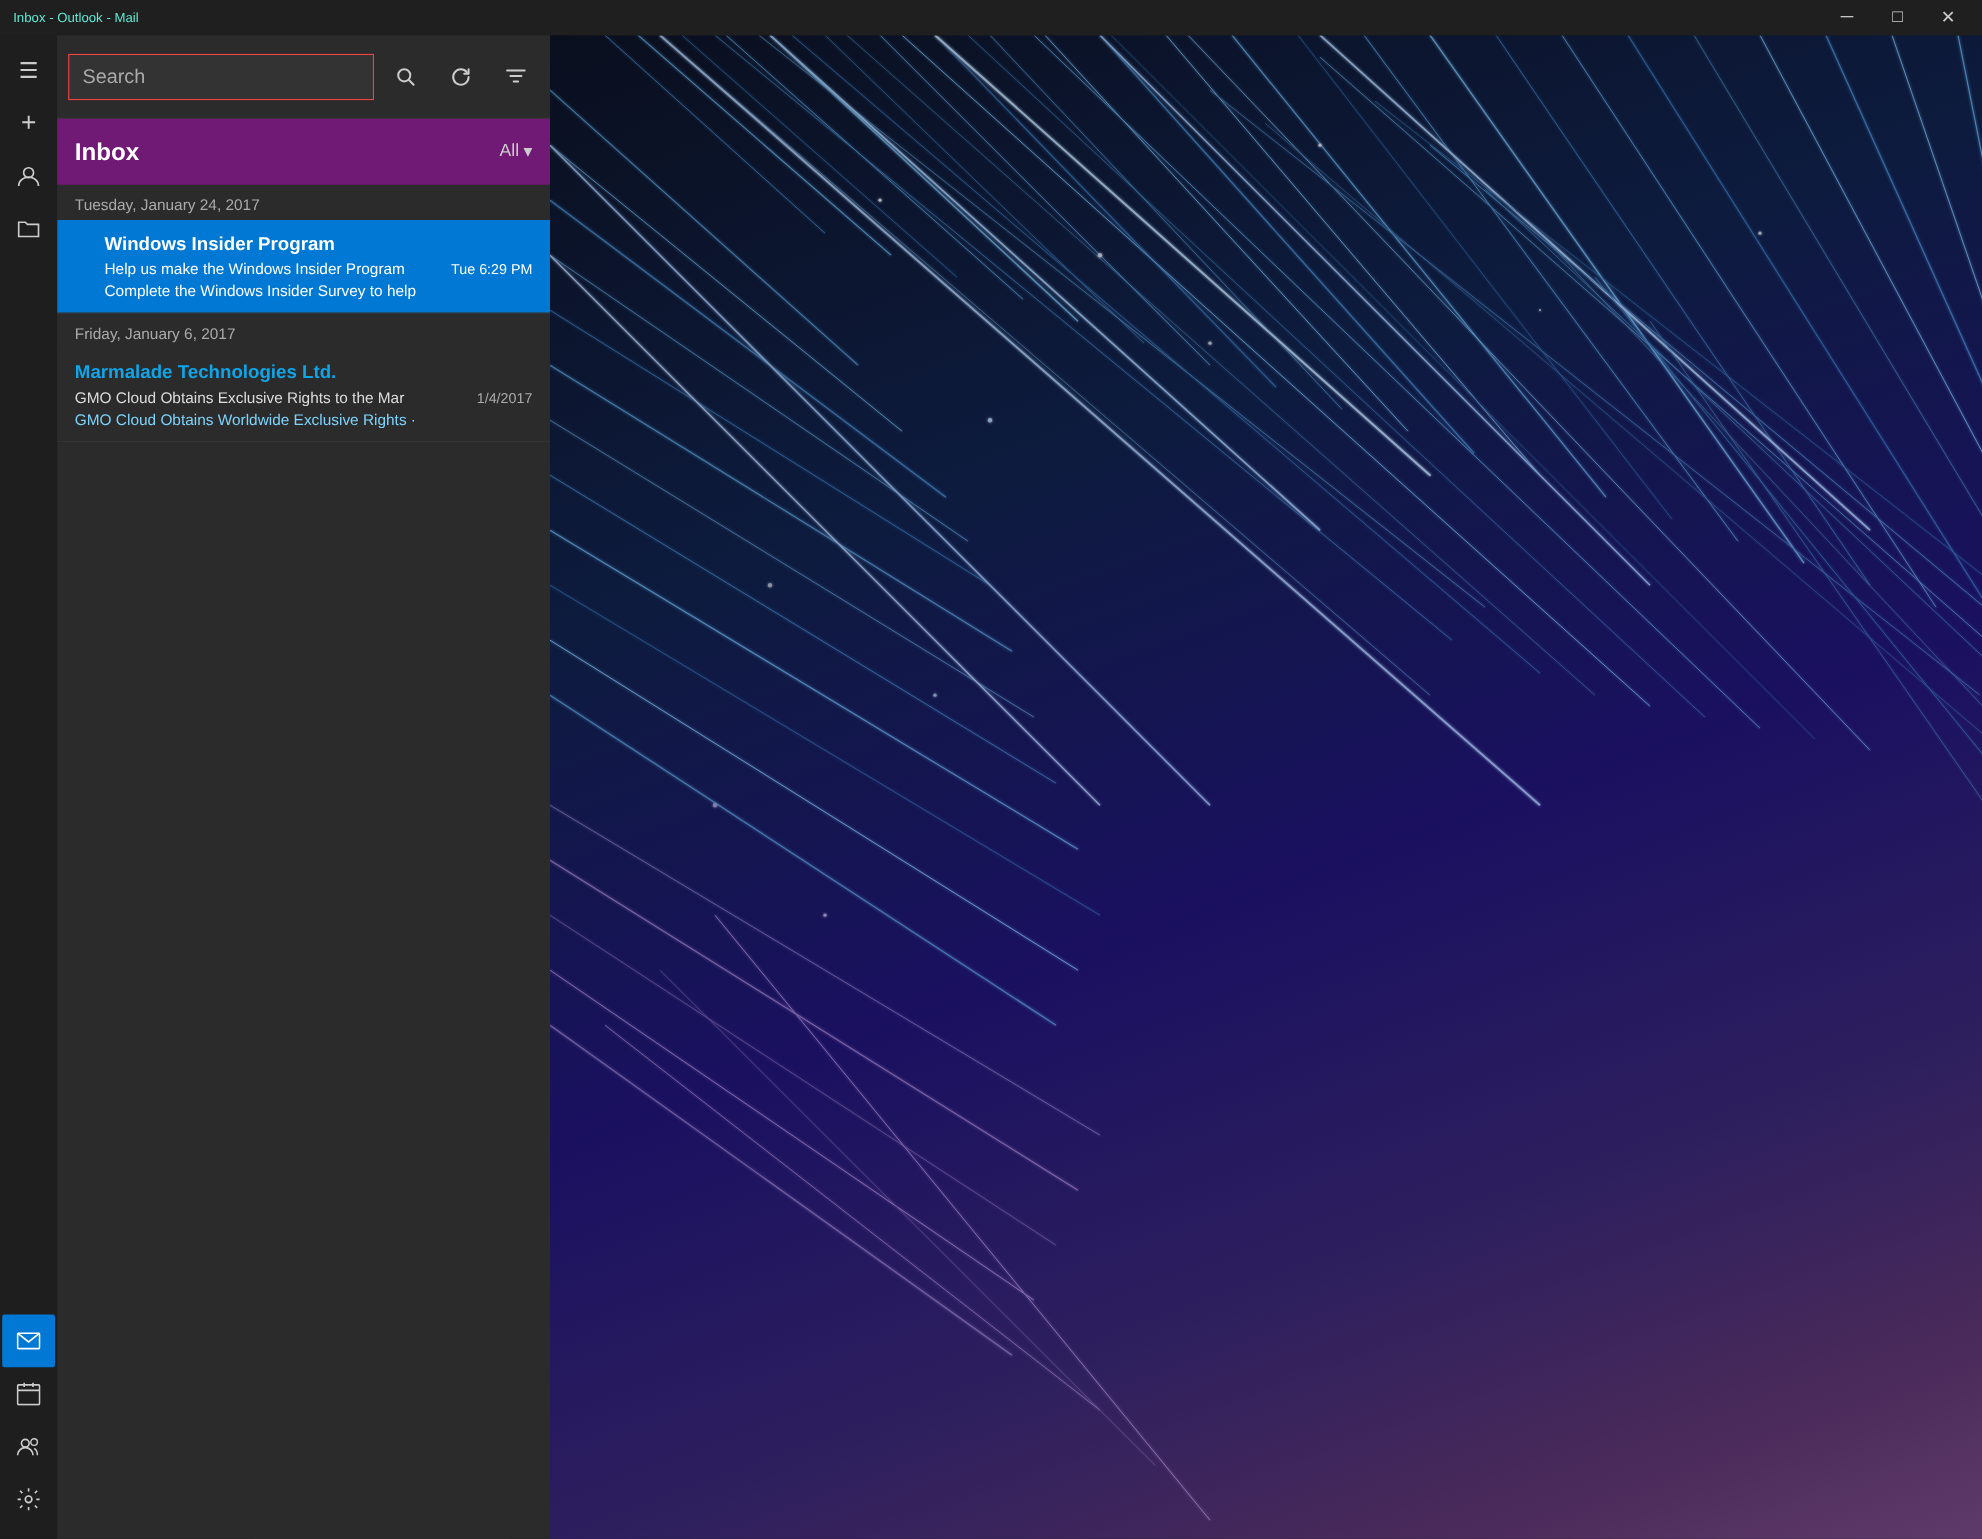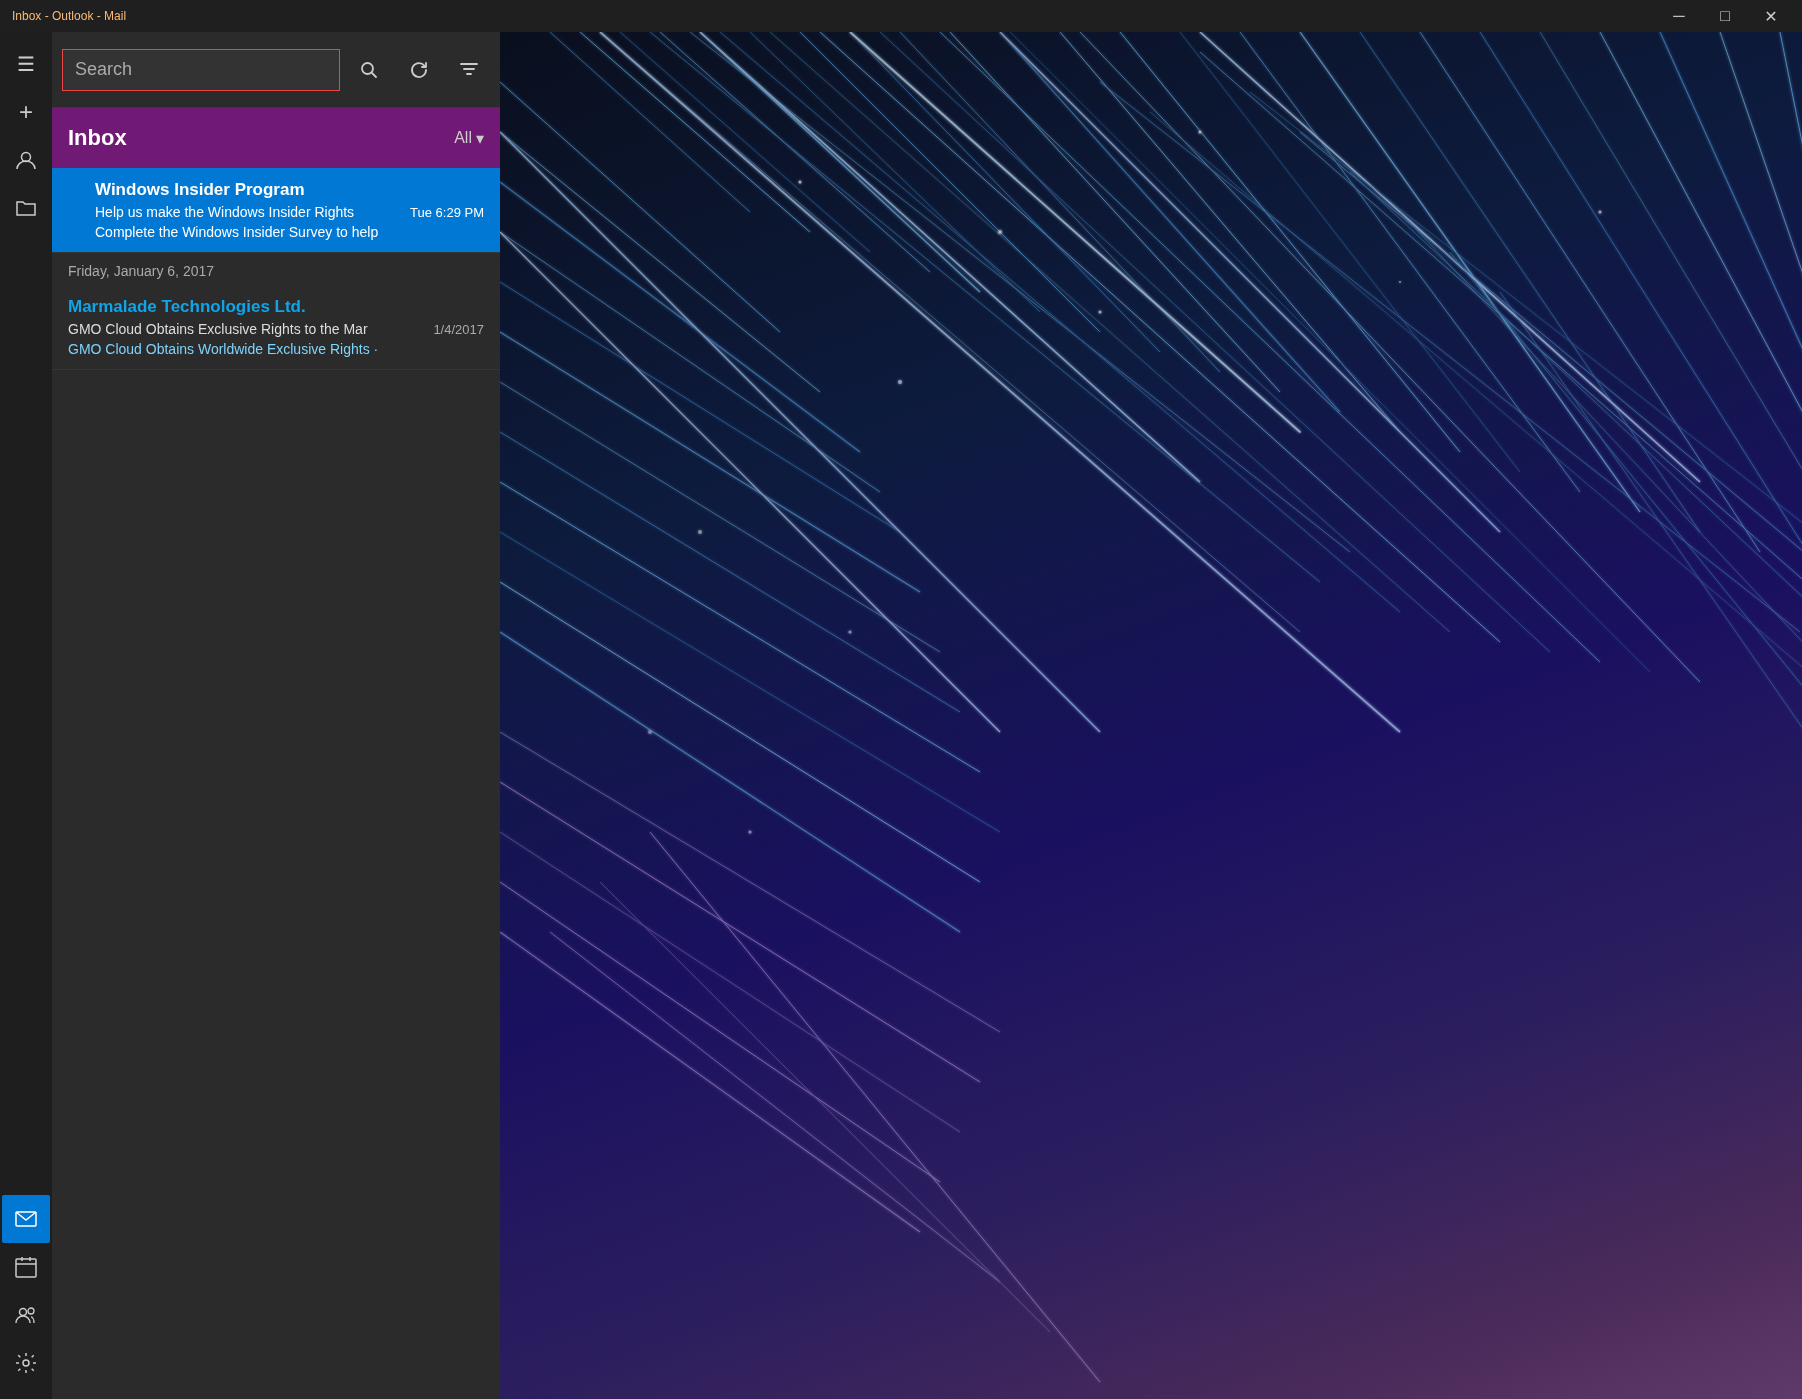--- a/index.html
+++ b/index.html
@@ -19,21 +19,21 @@
       background: #1f1f1f;
       display: flex;
       align-items: center;
       justify-content: space-between;
       padding: 0 8px 0 12px;
       position: relative;
       z-index: 100;
     }
     .title-bar-text {
       font-size: 12px;
-      color: #fdba74;
+      color: #5eead4;
     }
     .title-bar-controls {
       display: flex;
       gap: 0;
     }
     .title-btn {
       width: 46px;
       height: 32px;
       background: transparent;
       border: none;
@@ -313,24 +313,25 @@
     <div class="inbox-header">
       <span class="inbox-title">Inbox</span>
       <div class="filter-btn">
         <span>All</span>
         <span>▾</span>
       </div>
     </div>
 
     <div class="email-list">
 
+      <div class="date-separator">Tuesday, January 24, 2017</div>
       <div class="email-item selected">
         <div class="email-sender">Windows Insider Program</div>
         <div class="email-row2">
-          <span class="email-subject">Help us make the Windows Insider Rights</span>
+          <span class="email-subject">Help us make the Windows Insider Program</span>
           <span class="email-time">Tue 6:29 PM</span>
         </div>
         <div class="email-preview">Complete the Windows Insider Survey to help</div>
       </div>
 
       <div class="date-separator">Friday, January 6, 2017</div>
       <div class="email-item">
         <div class="email-sender">Marmalade Technologies Ltd.</div>
         <div class="email-row2">
           <span class="email-subject">GMO Cloud Obtains Exclusive Rights to the Mar</span>

